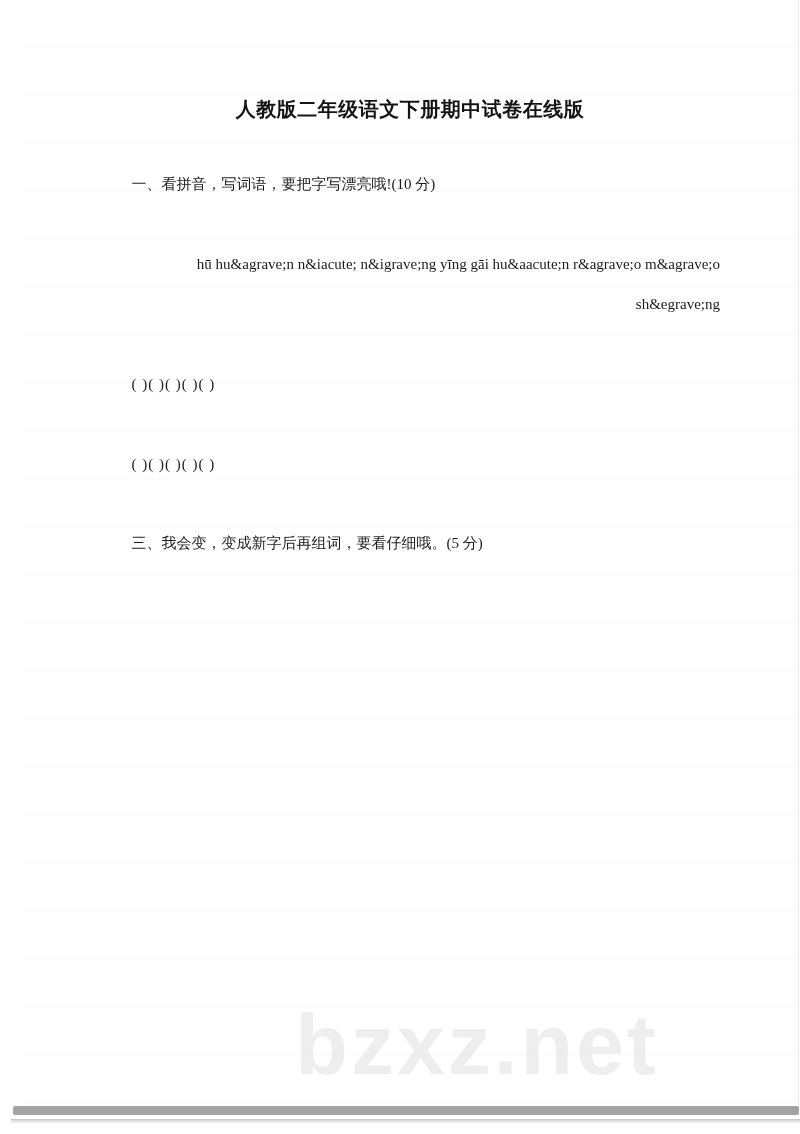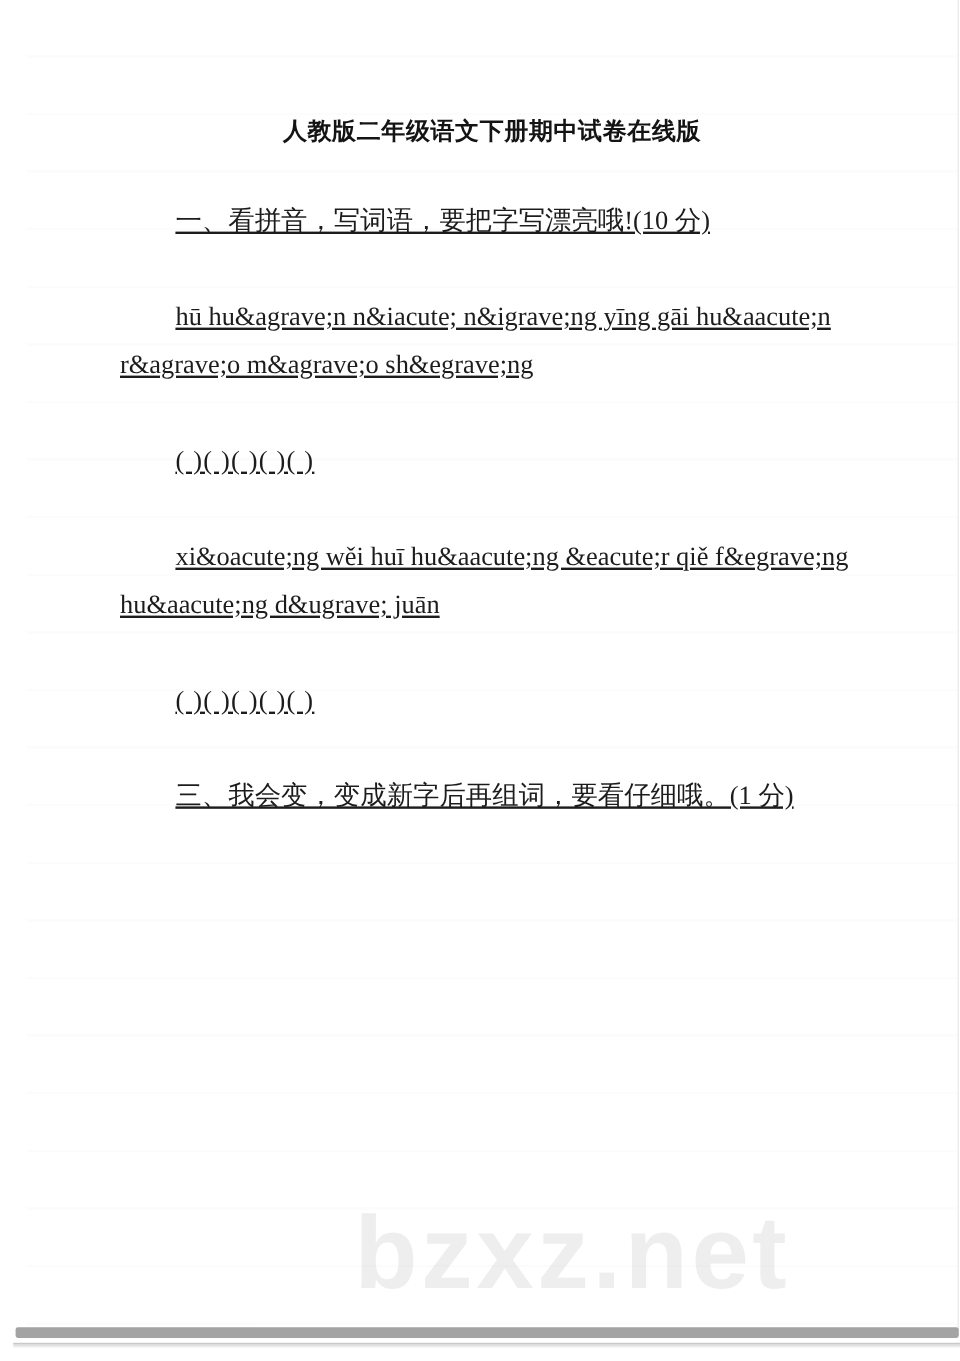--- a/index.html
+++ b/index.html
@@ -74,31 +74,30 @@
     text-align: center;
     font-family: "Liberation Sans", "DejaVu Sans", sans-serif;
     font-weight: bold;
     font-size: 20px;
     letter-spacing: 0.5px;
     color: #141414;
   }
 
   .para {
     margin: 0;
-    font-size: 22px;
+    font-size: 15px;
     line-height: 40px;
     color: #1c1c1c;
     text-align: left;
     word-break: break-word;
-    text-decoration: underline;
   }
   .indent { text-indent: 2.1em; }
 
   .sec-heading-1 { margin-top: 41px; }
-  .pinyin-1      { margin-top: 40px; }
+  .pinyin-1      { margin-top: 40px; text-align: right; }
   .paren-1       { margin-top: 40px; letter-spacing: 1px; }
   .pinyin-2      { margin-top: 40px; }
   .paren-2       { margin-top: 40px; letter-spacing: 1px; }
   .sec-heading-2 { margin-top: 38px; }
   .q-1           { margin-top: 39px; }
   .q-2           { margin-top: 39px; }
   .sec-heading-3 { margin-top: 39px; }
 
   .gap { white-space: pre; }
 
@@ -136,26 +135,25 @@
   <div id="content">
 
     <h1 id="doc-title">人教版二年级语文下册期中试卷在线版</h1>
 
     <p class="para indent sec-heading-1">一、看拼音，写词语，要把字写漂亮哦!(10 分)</p>
 
     <p class="para indent pinyin-1">hū  hu&amp;agrave;n  n&amp;iacute;  n&amp;igrave;ng  yīng  gāi  hu&amp;aacute;n  r&amp;agrave;o  m&amp;agrave;o sh&amp;egrave;ng</p>
 
     <p class="para indent paren-1">( )( )( )( )( )</p>
 
-    <p class="para indent pinyin-2">xi&amp;oacute;ng wěi huī hu&amp;aacute;ng &amp;eacute;r qiě f&amp;egrave;ng hu&amp;aacute;ng d&amp;ugrave; juān</p>
 
     <p class="para indent paren-2">( )( )( )( )( )</p>
 
 
 
 
-    <p class="para indent sec-heading-3">三、我会变，变成新字后再组词，要看仔细哦。(1 分)</p>
+    <p class="para indent sec-heading-3">三、我会变，变成新字后再组词，要看仔细哦。(5 分)</p>
 
   </div>
 </div>
 
 <div id="page-edge-bar"></div>
 <div id="page-edge-line"></div>
 
 </body></html>

